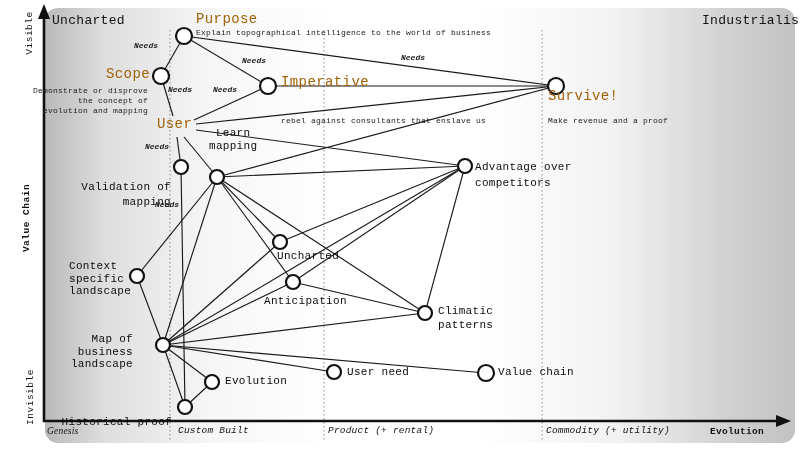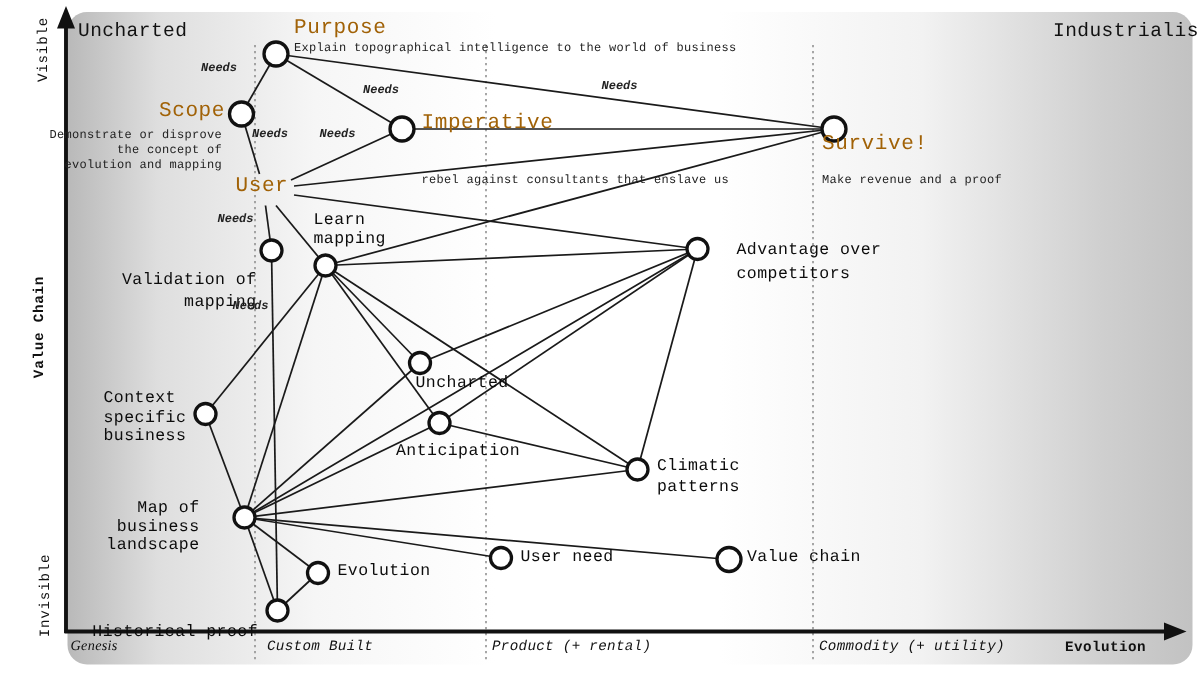--- a/index.html
+++ b/index.html
@@ -100,28 +100,28 @@
     <div class="lbl sub alignr" style="right: 652px; top: 86px; line-height: 10px;">Demonstrate or disprove
 the concept of
 evolution and mapping</div>
     <div class="lbl title" style="left: 281px; top: 74px;">Imperative</div>
     <div class="lbl sub" style="left: 281px; top: 95px; line-height: 10px; margin-top: 21px;">rebel against consultants that enslave us</div>
     <div class="lbl title" style="left: 548px; top: 88px;">Survive!</div>
     <div class="lbl sub" style="left: 548px; top: 116px; line-height: 10px;">Make revenue and a proof</div>
     <div class="lbl title" style="left: 157px; top: 116px;">User</div>
     <div class="lbl nlabel alignr" style="right: 629px; top: 180px; line-height: 15px; margin-left: 46px;">Validation of
 mapping</div>
-    <div class="lbl nlabel" style="left: 209px; top: 141px; line-height: 13px;">Learn
+    <div class="lbl nlabel" style="left: 209px; top: 127px; line-height: 13px; text-align: center;">Learn
 mapping</div>
-    <div class="lbl nlabel" style="left: 475px; top: 159px; line-height: 16px; margin-left: 16px;">Advantage over
+    <div class="lbl nlabel" style="left: 475px; top: 159px; line-height: 16px;">Advantage over
 competitors</div>
     <div class="lbl nlabel" style="left: 277px; top: 250px;">Uncharted</div>
     <div class="lbl nlabel" style="left: 69px; top: 260px; line-height: 12.5px;">Context
 specific
-business</div>
+landscape</div>
     <div class="lbl nlabel" style="left: 264px; top: 295px;">Anticipation</div>
     <div class="lbl nlabel alignr" style="right: 667px; top: 333px; line-height: 12.5px;">Map of
 business
 landscape</div>
     <div class="lbl nlabel" style="left: 438px; top: 305px; line-height: 13.5px;">Climatic
 patterns</div>
     <div class="lbl nlabel" style="left: 347px; top: 366px;">User need</div>
     <div class="lbl nlabel" style="left: 225px; top: 375px;">Evolution</div>
     <div class="lbl nlabel" style="left: 498px; top: 366px;">Value chain</div>
     <div class="lbl nlabel alignr" style="right: 628px; top: 416px;">Historical proof</div>

